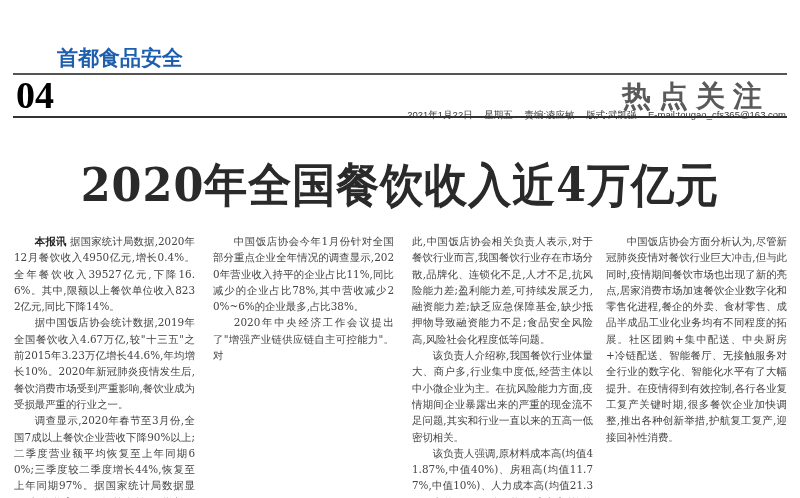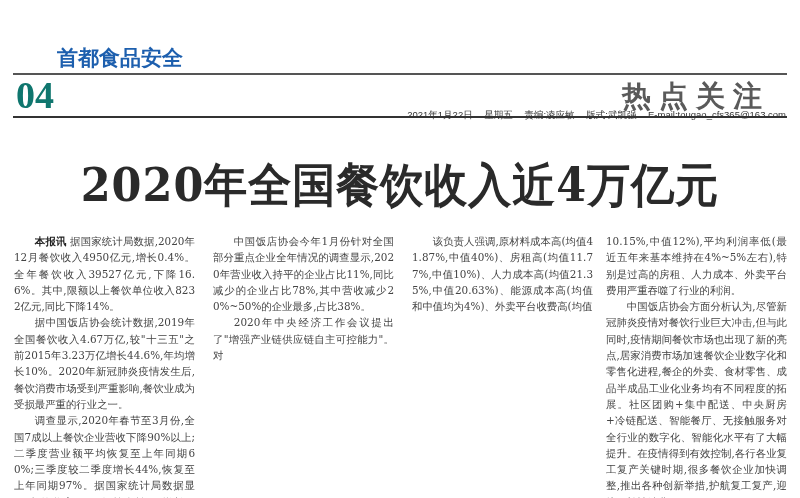--- a/index.html
+++ b/index.html
@@ -19,21 +19,21 @@
     font-size: 9.5px; color: #333; white-space: nowrap; margin-top: 48px;
   }
   .masthead-info span { margin-left: 9px; }
   .rule-top {
     position: absolute; left: 13px; right: 13px; top: 73px;
     height: 1.5px; background: #555;
   }
   .page-number {
     position: absolute; left: 16px; top: 75px;
     font-family: "Liberation Serif", "DejaVu Serif", serif;
-    font-weight: bold; font-size: 38px; line-height: 40px; color: #0f766e;
+    font-weight: bold; font-size: 38px; line-height: 40px; color: #000000;
   }
   .section-title {
     position: absolute; right: 30px; top: 79px;
     font-family: "DejaVu Serif", serif; font-weight: bold;
     font-size: 29px; letter-spacing: 8px; color: #5a5a5a; line-height: 34px;
   }
   .rule-bottom {
     position: absolute; left: 13px; right: 13px; top: 116px;
     height: 2px; background: #333;
   }
@@ -80,25 +80,26 @@
 
   <h1 class="headline" style="margin:0;">2020年全国餐饮收入近4万亿元</h1>
 
   <div class="columns">
     <div class="col col-1">
       <p class="indent"><span class="lead">本报讯</span> <span>据国家统计局数据,2020年12月餐饮收入4950亿元,增长0.4%。全年餐饮收入39527亿元,下降16.6%。其中,限额以上餐饮单位收入8232亿元,同比下降14%。</span></p>
       <p class="indent">据中国饭店协会统计数据,2019年全国餐饮收入4.67万亿,较"十三五"之前2015年3.23万亿增长44.6%,年均增长10%。2020年新冠肺炎疫情发生后,餐饮消费市场受到严重影响,餐饮业成为受损最严重的行业之一。</p>
       <p class="indent">调查显示,2020年春节至3月份,全国7成以上餐饮企业营收下降90%以上;二季度营业额平均恢复至上年同期60%;三季度较二季度增长44%,恢复至上年同期97%。据国家统计局数据显示,餐饮收入10月份首次转正,增长0.8%。前11个月餐饮收入34578亿元,</p>
     </div>
     <div class="col col-2">
-      <p class="indent">中国饭店协会今年1月份针对全国部分重点企业全年情况的调查显示,2020年营业收入持平的企业占比11%,同比减少的企业占比78%,其中营收减少20%~50%的企业最多,占比38%。</p>
+      <p class="indent">中国饭店协会今年1月份针对全国部分重点企业全年情况的调查显示,2020年营业收入持平的企业占比11%,同比减少的企业占比78%,其中营收减少20%~6%的企业最多,占比38%。</p>
       <p class="indent">2020年中央经济工作会议提出了"增强产业链供应链自主可控能力"。对</p>
     </div>
     <div class="col col-3">
+      <p>此,中国饭店协会相关负责人表示,对于餐饮行业而言,我国餐饮行业存在市场分散,品牌化、连锁化不足,人才不足,抗风险能力差;盈利能力差,可持续发展乏力,融资能力差;缺乏应急保障基金,缺少抵押物导致融资能力不足;食品安全风险高,风险社会化程度低等问题。</p>
+      <p class="indent">该负责人介绍称,我国餐饮行业体量大、商户多,行业集中度低,经营主体以中小微企业为主。在抗风险能力方面,疫情期间企业暴露出来的严重的现金流不足问题,其实和行业一直以来的五高一低密切相关。</p>
       <p class="indent">该负责人强调,原材料成本高(均值41.87%,中值40%)、房租高(均值11.77%,中值10%)、人力成本高(均值21.35%,中值20.63%)、能源成本高(均值和中值均为4%)、外卖平台收费高(均值</p>
     </div>
     <div class="col col-4">
-      <p>10.15%,中值12%),平均利润率低(最近五年来基本维持在4%~5%左右),特别是过高的房租、人力成本、外卖平台费用严重吞噬了行业的利润。</p>
       <p class="indent">中国饭店协会方面分析认为,尽管新冠肺炎疫情对餐饮行业巨大冲击,但与此同时,疫情期间餐饮市场也出现了新的亮点,居家消费市场加速餐饮企业数字化和零售化进程,餐企的外卖、食材零售、成品半成品工业化业务均有不同程度的拓展。社区团购+集中配送、中央厨房+冷链配送、智能餐厅、无接触服务对全行业的数字化、智能化水平有了大幅提升。在疫情得到有效控制,各行各业复工复产关键时期,很多餐饮企业加快调整,推出各种创新举措,护航复工复产,迎接回补性消费。</p>
 
     </div>
   </div>
 </div>
 
 </body></html>

